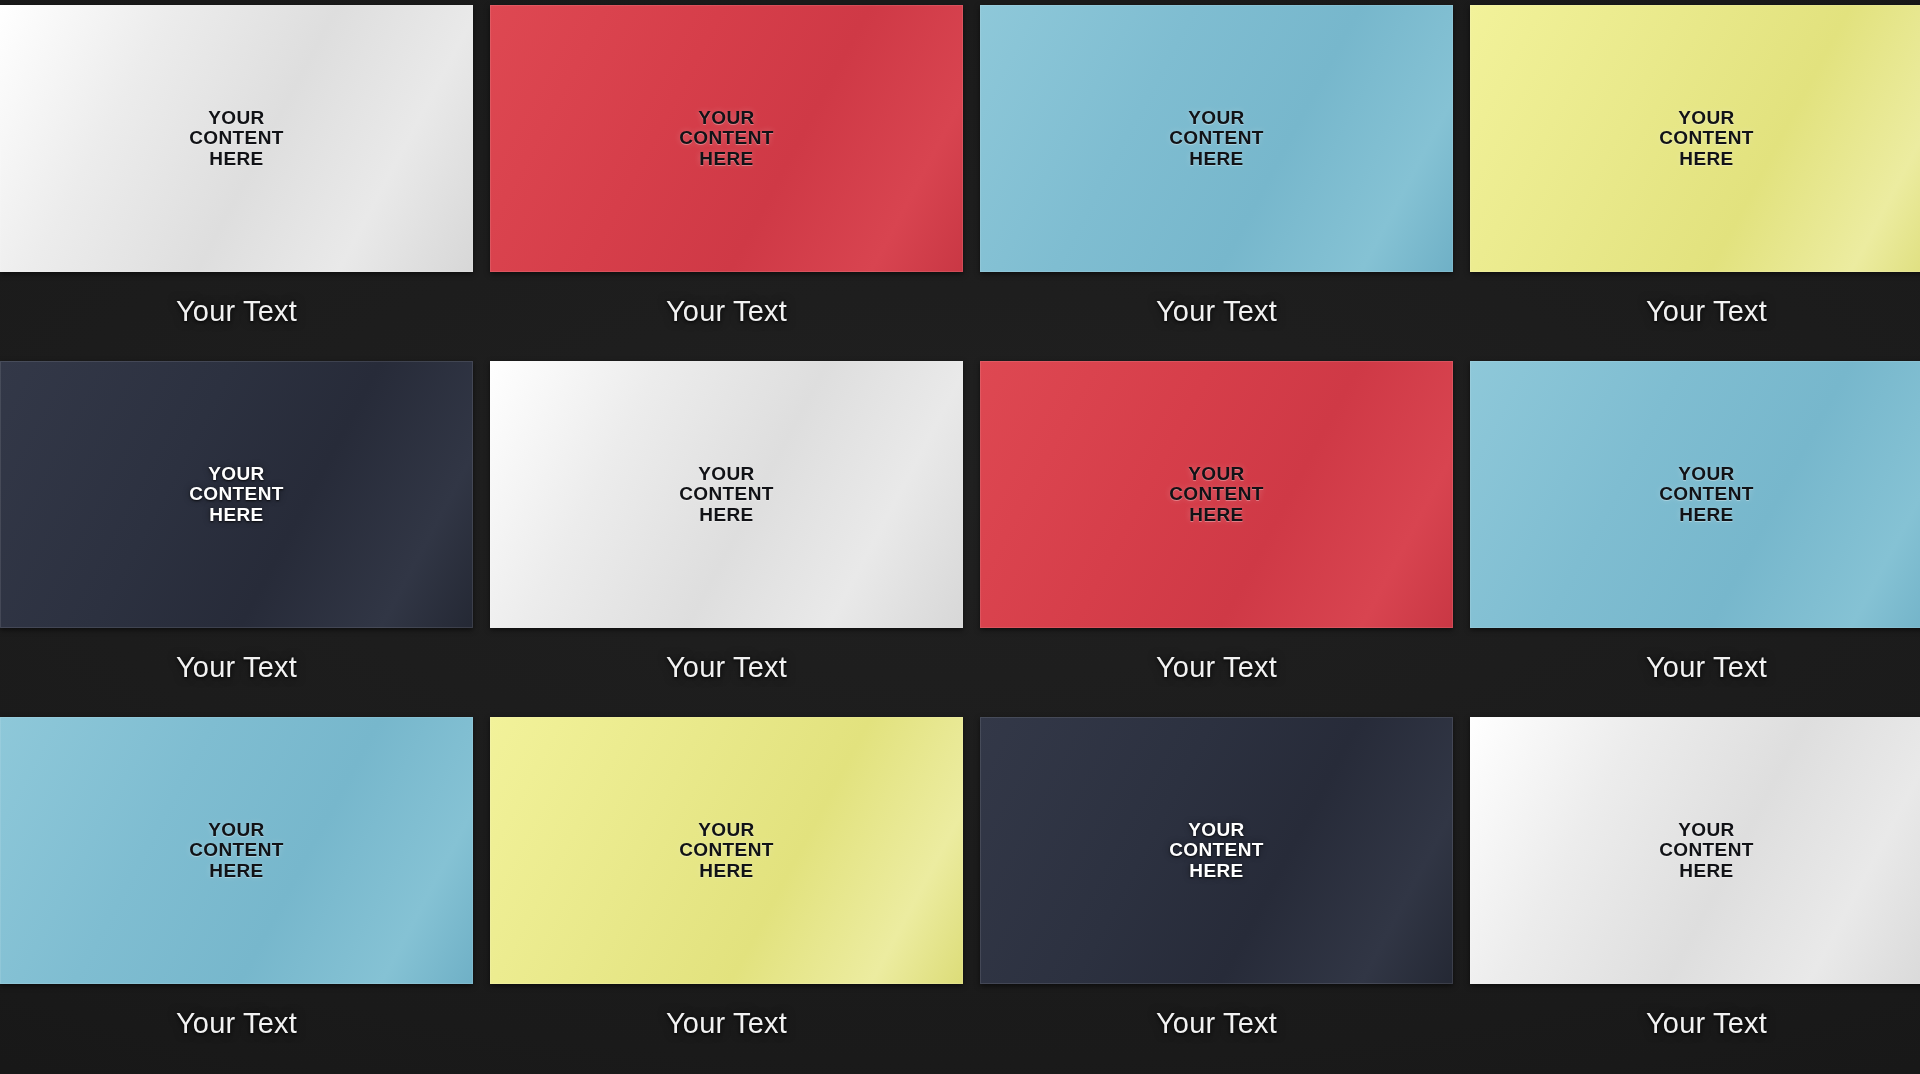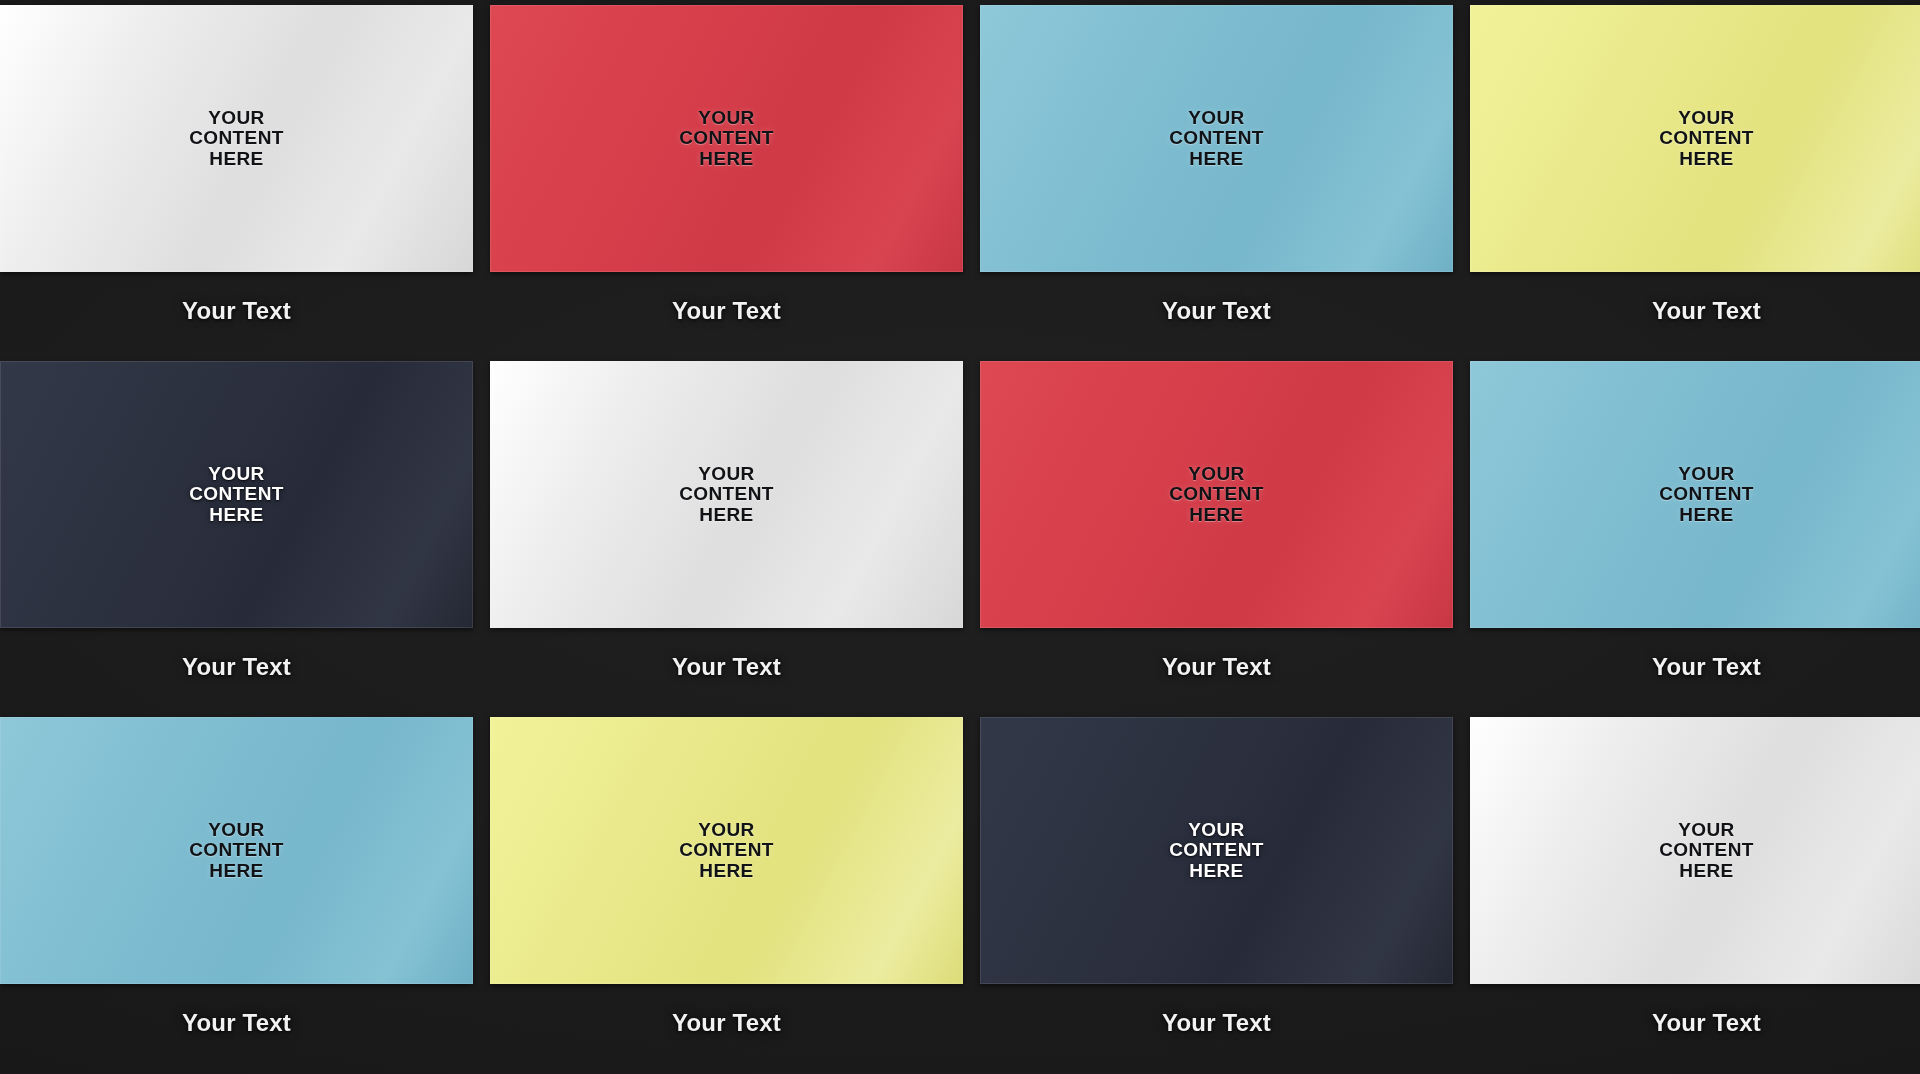--- a/index.html
+++ b/index.html
@@ -120,22 +120,22 @@
       0 0 7px rgba(0,0,0,0.45);
   }
 
   
   .caption {
     flex: 1;
     display: flex;
     align-items: center;
     justify-content: center;
     color: #f2f2f2;
-    font-size: 24px;
-    font-weight: 700;
+    font-size: 29px;
+    font-weight: 400;
     letter-spacing: 0.2px;
     text-shadow: 0 1px 3px rgba(0,0,0,0.85), 0 0 10px rgba(0,0,0,0.5);
     user-select: none;
     padding-bottom: 6px;
   }
 </style>
 </head>
 <body>
 
 <div class="stage">

